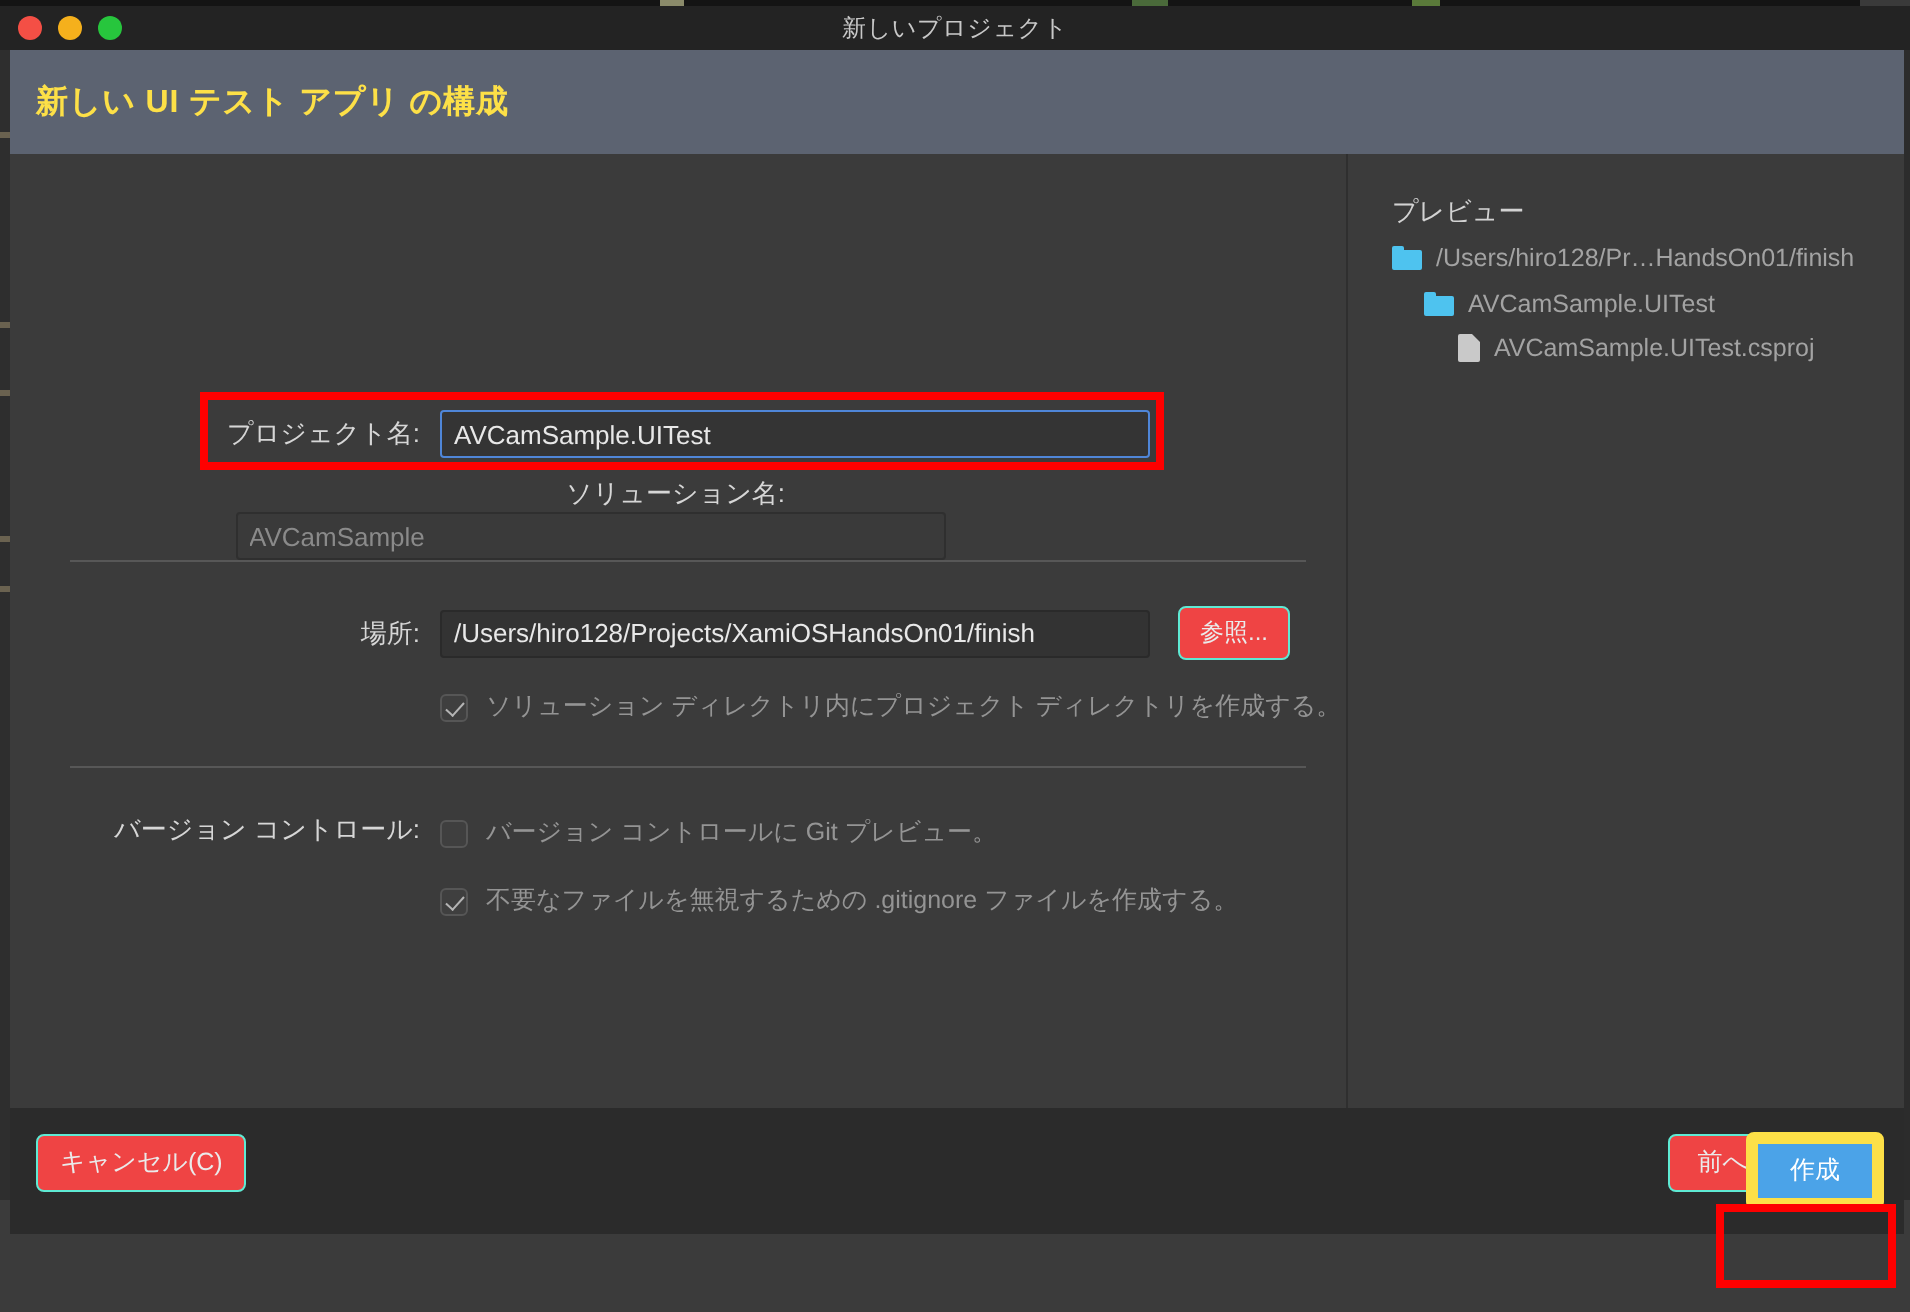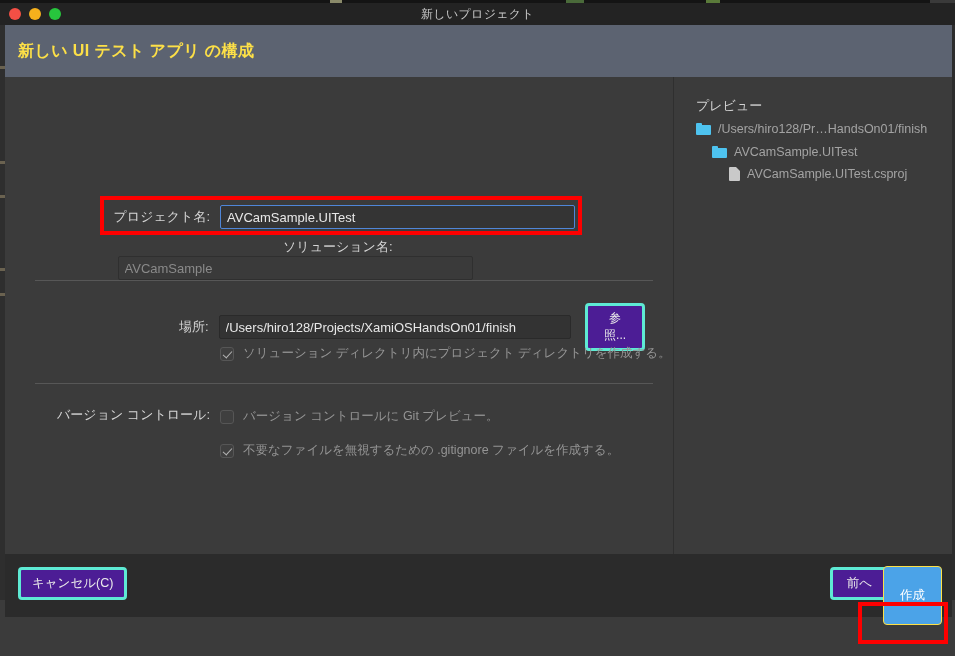--- a/index.html
+++ b/index.html
@@ -160,22 +160,22 @@
     background: #343434;
   }
   .txt.disabled {
     color: #8a8a8a;
     background: #3a3a3a;
     border: 1px solid #2f2f2f;
   }
 
   .btn {
     box-sizing: border-box;
-    background: #4c1d95;
-    border: 3px solid #5eead4;
+    background: #ef4444;
+    border: 1px solid #5eead4;
     border-radius: 4px;
     color: #eaeaea;
     font-size: 12px;
     font-family: "Liberation Sans", "DejaVu Sans", sans-serif;
     padding: 4px 10px;
     cursor: default;
   }
 
   .sep {
     position: absolute;
@@ -281,23 +281,23 @@
     font-size: 12.5px;
   }
   .btn-back {
     right: 63px; top: 13px;
     padding: 5px 14px;
     font-size: 12.5px;
   }
   .btn-create {
     right: 10px; top: 12px;
     background: #4ba3e8;
-    border: 1px solid #fde047;
+    border: 6px solid #fde047;
     color: #ffffff;
-    padding: 20px 16px;
+    padding: 5px 16px;
     font-size: 12.5px;
     border-radius: 4px;
   }
 
   
   .redbox {
     position: absolute;
     border: 4px solid #fe0000;
     box-sizing: border-box;
     pointer-events: none;

